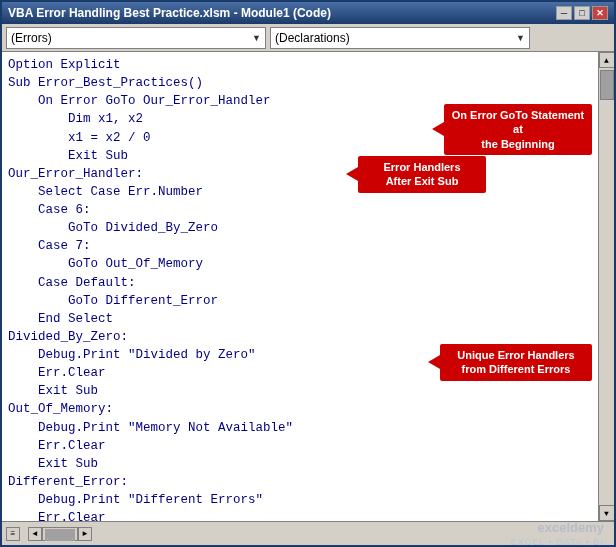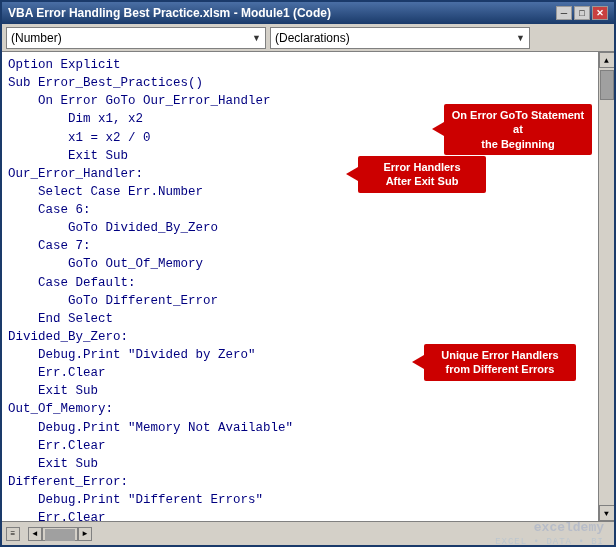--- a/index.html
+++ b/index.html
@@ -202,21 +202,21 @@
       background: #d4d0c8;
       border: 1px solid #808080;
     }
     .h-scroll-thumb {
       width: 30px;
       height: 12px;
       background: #a0a0a0;
       margin: 1px 2px;
     }
     .watermark {
-      font-family: Liberation Mono, monospace;
+      font-family: Liberation Sans, sans-serif;
       font-size: 11px;
       color: #b0b8c8;
       text-align: right;
       padding-right: 6px;
       opacity: 0.8;
     }
   </style>
 </head>
 <body>
 
@@ -226,21 +226,21 @@
     <span>VBA Error Handling Best Practice.xlsm - Module1 (Code)</span>
     <div class="title-bar-controls">
       <div class="tb-btn">─</div>
       <div class="tb-btn">□</div>
       <div class="tb-btn close">✕</div>
     </div>
   </div>
 
   <div class="toolbar">
     <div class="dropdown dropdown-left">
-      <span>(Number)</span>
+      <span>(Errors)</span>
       <span class="dropdown-arrow">▼</span>
     </div>
     <div class="dropdown dropdown-right">
       <span>(Declarations)</span>
       <span class="dropdown-arrow">▼</span>
     </div>
   </div>
 
   <div class="main-area">
     <div class="code-container">
@@ -276,21 +276,21 @@
       <div class="annotation ann-arrow-left" style="top:52px; right:6px; width:148px;">
         On Error GoTo Statement at<br>the Beginning
         <span style="position:absolute;left:-12px;top:50%;transform:translateY(-50%);width:0;height:0;border-top:7px solid transparent;border-bottom:7px solid transparent;border-right:12px solid #cc0000;"></span>
       </div>
 
       <div class="annotation" style="top:104px; right:112px; width:128px;">
         Error Handlers<br>After Exit Sub
         <span style="position:absolute;left:-12px;top:50%;transform:translateY(-50%);width:0;height:0;border-top:7px solid transparent;border-bottom:7px solid transparent;border-right:12px solid #cc0000;"></span>
       </div>
 
-      <div class="annotation ann-arrow-left" style="top:292px; right:22px; width:152px;">
+      <div class="annotation ann-arrow-left" style="top:292px; right:6px; width:152px;">
         Unique Error Handlers<br>from Different Errors
         <span style="position:absolute;left:-12px;top:50%;transform:translateY(-50%);width:0;height:0;border-top:7px solid transparent;border-bottom:7px solid transparent;border-right:12px solid #cc0000;"></span>
       </div>
     </div>
 
     <div class="scrollbar-v">
       <div class="scroll-btn">▲</div>
       <div class="scroll-track">
         <div style="width:14px;height:30px;background:#a0a0a0;margin:2px auto;border:1px solid #808080;"></div>
       </div>

